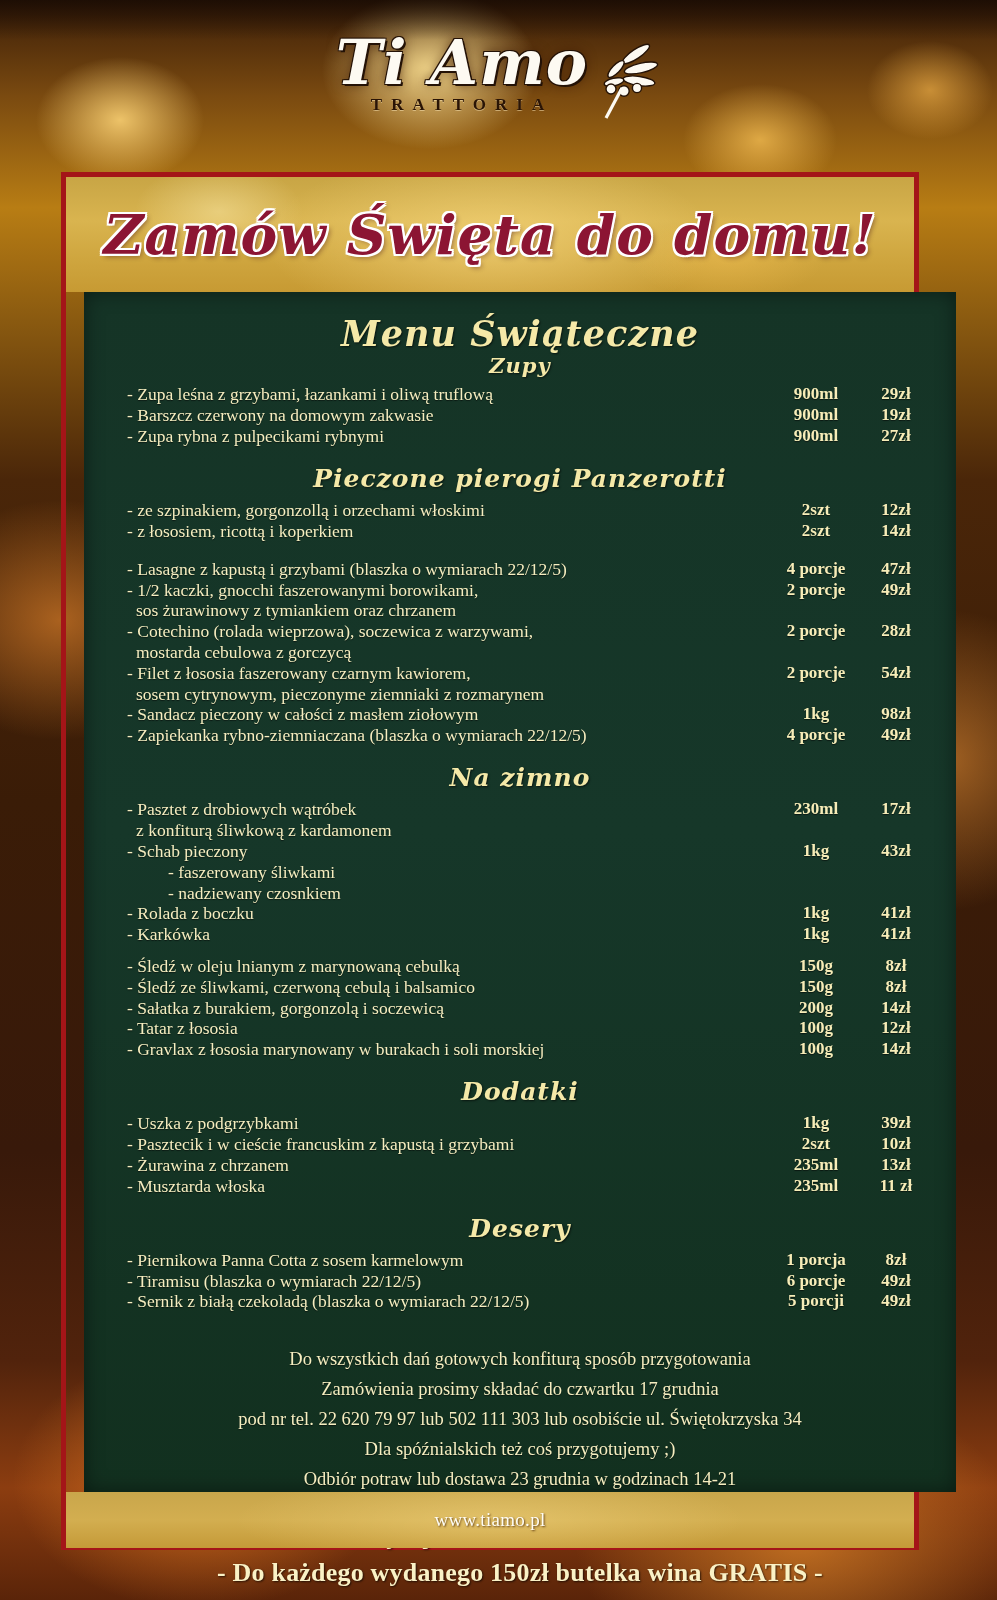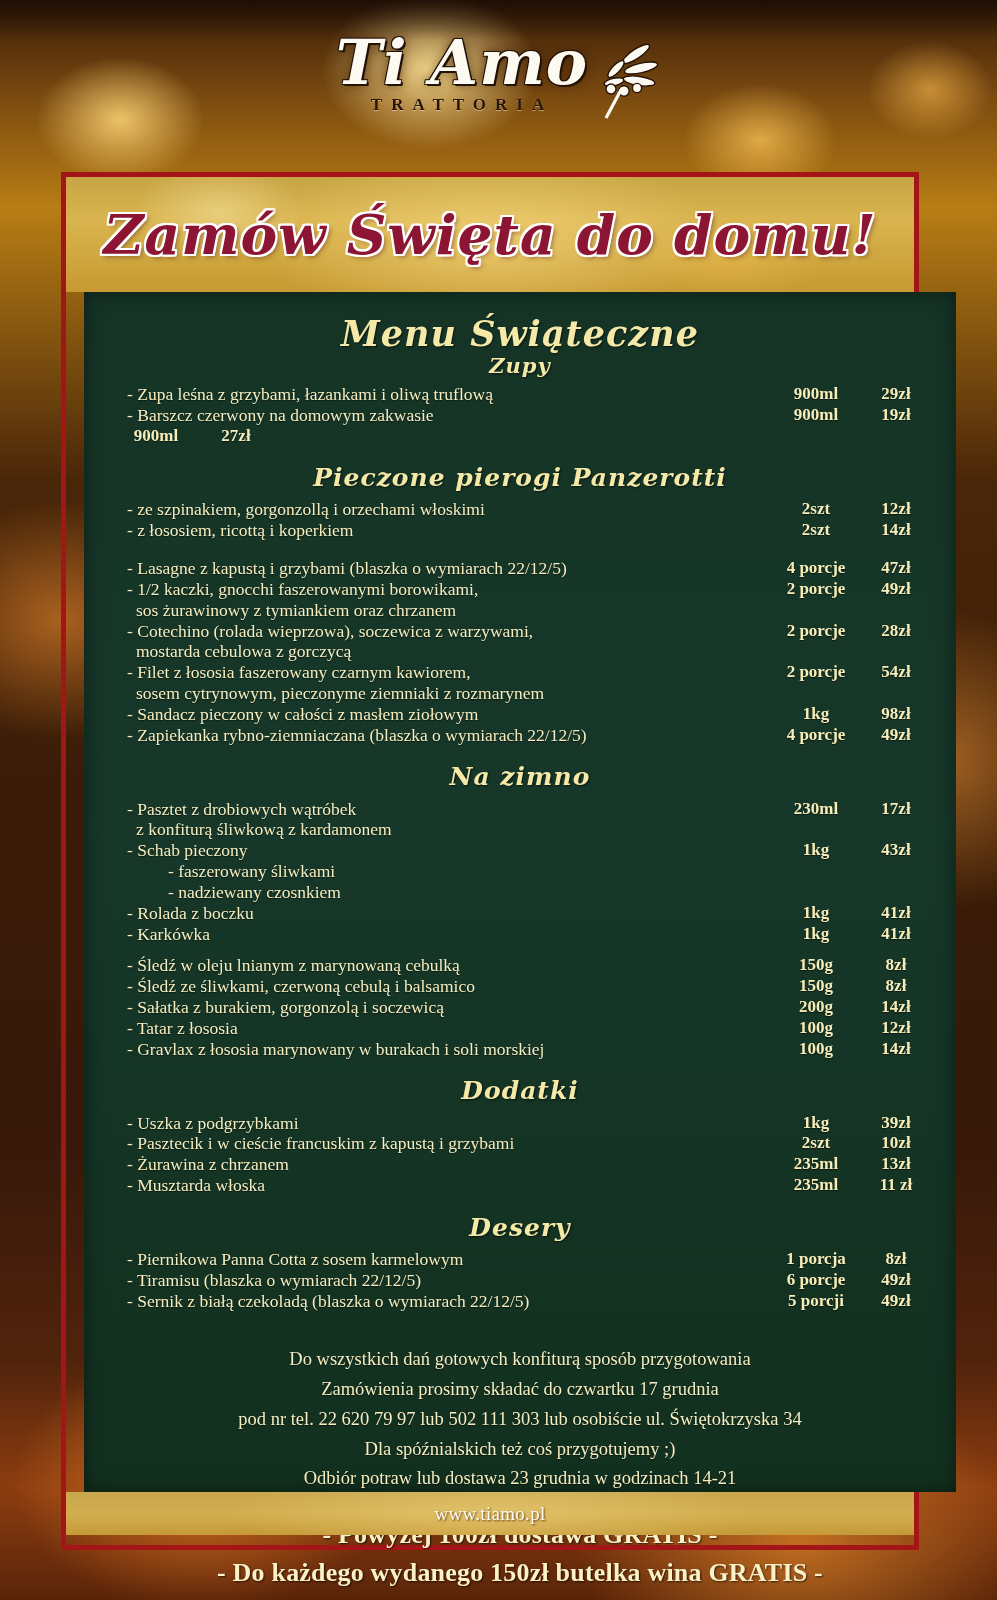--- a/index.html
+++ b/index.html
@@ -236,21 +236,21 @@
     color: #faf2c6;
     line-height: 1.44;
     letter-spacing: .2px;
     text-shadow: 1px 1px 2px rgba(0,0,0,.65);
   }
 
   
   .footer-strip {
     position: absolute;
     left: 66px; top: 1492px;
-    width: 848px; height: 43px;
+    width: 848px; height: 56px;
     background:
       radial-gradient(ellipse 320px 60px at 50% 50%, rgba(255,230,150,.35), rgba(210,160,60,0) 80%),
       linear-gradient(180deg, #c9a64b 0%, #d3ae50 50%, #c59a38 100%);
     display: flex; align-items: center; justify-content: center;
     z-index: 5;
     overflow: hidden;
   }
   .footer-url {
     font-family: "Liberation Serif", serif;
     font-size: 19px;
@@ -307,20 +307,21 @@
               <div class="name">- Zupa leśna z grzybami, łazankami i oliwą truflową</div>
               <div class="qty">900ml</div>
               <div class="price">29zł</div>
             </div>
             <div class="row">
               <div class="name">- Barszcz czerwony na domowym zakwasie</div>
               <div class="qty">900ml</div>
               <div class="price">19zł</div>
             </div>
             <div class="row">
+              <div class="name">- Zupa rybna z pulpecikami rybnymi</div>
               <div class="qty">900ml</div>
               <div class="price">27zł</div>
             </div>
           </div>
           <div class="gap-sm"></div>
           <div class="script-title section-heading">Pieczone pierogi Panzerotti</div>
           <div class="items">
             <div class="row">
               <div class="name">- ze szpinakiem, gorgonzollą i orzechami włoskimi</div>
               <div class="qty">2szt</div>

